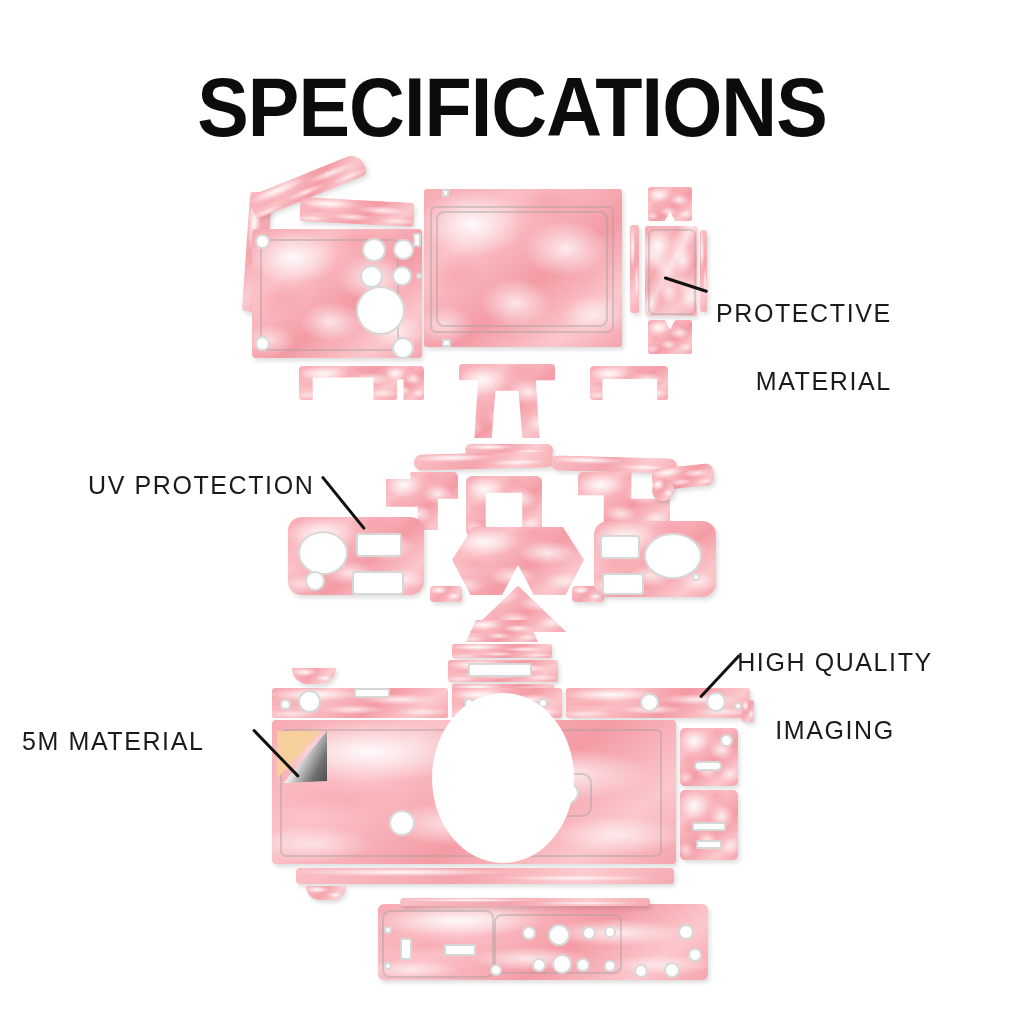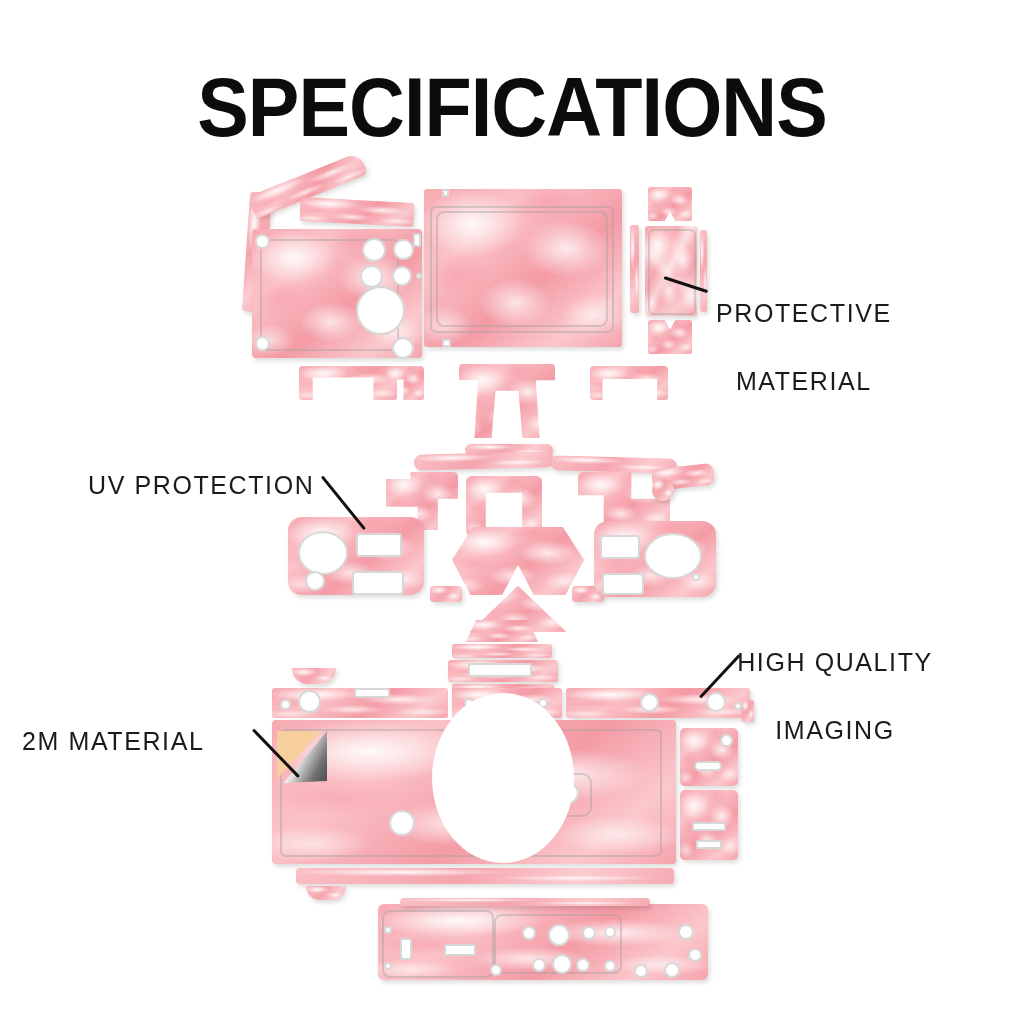--- a/index.html
+++ b/index.html
@@ -41,21 +41,21 @@
   .callout {
     position: absolute;
     font-family: "Liberation Sans", sans-serif;
     font-weight: 400;
     font-size: 25px;
     line-height: 34px;
     letter-spacing: 1.6px;
     color: #1a1a1a;
     white-space: pre-line;
   }
-  #callout-protective-laminate { left: 716px; top: 262px; text-align: center; }
+  #callout-protective-laminate { left: 716px; top: 262px; text-align: right; }
   #callout-uv-protection       { left: 88px;  top: 434px; text-align: left; }
   #callout-high-quality-imaging{ left: 724px; top: 611px; width: 222px; text-align: center; }
   #callout-3m-material         { left: 22px;  top: 690px; text-align: left; }
 
   
   .leader {
     position: absolute;
     background: #111111;
     transform-origin: 0 50%;
     height: 3px;
@@ -285,16 +285,16 @@
   <div class="callout" id="callout-high-quality-imaging">
     <div>HIGH QUALITY</div>
     <div>IMAGING</div>
   </div>
 
   <div class="callout" id="callout-uv-protection">
     <div>UV PROTECTION</div>
   </div>
 
   <div class="callout" id="callout-3m-material">
-    <div>2M MATERIAL</div>
+    <div>5M MATERIAL</div>
   </div>
 
 </div>
 
 </body></html>

